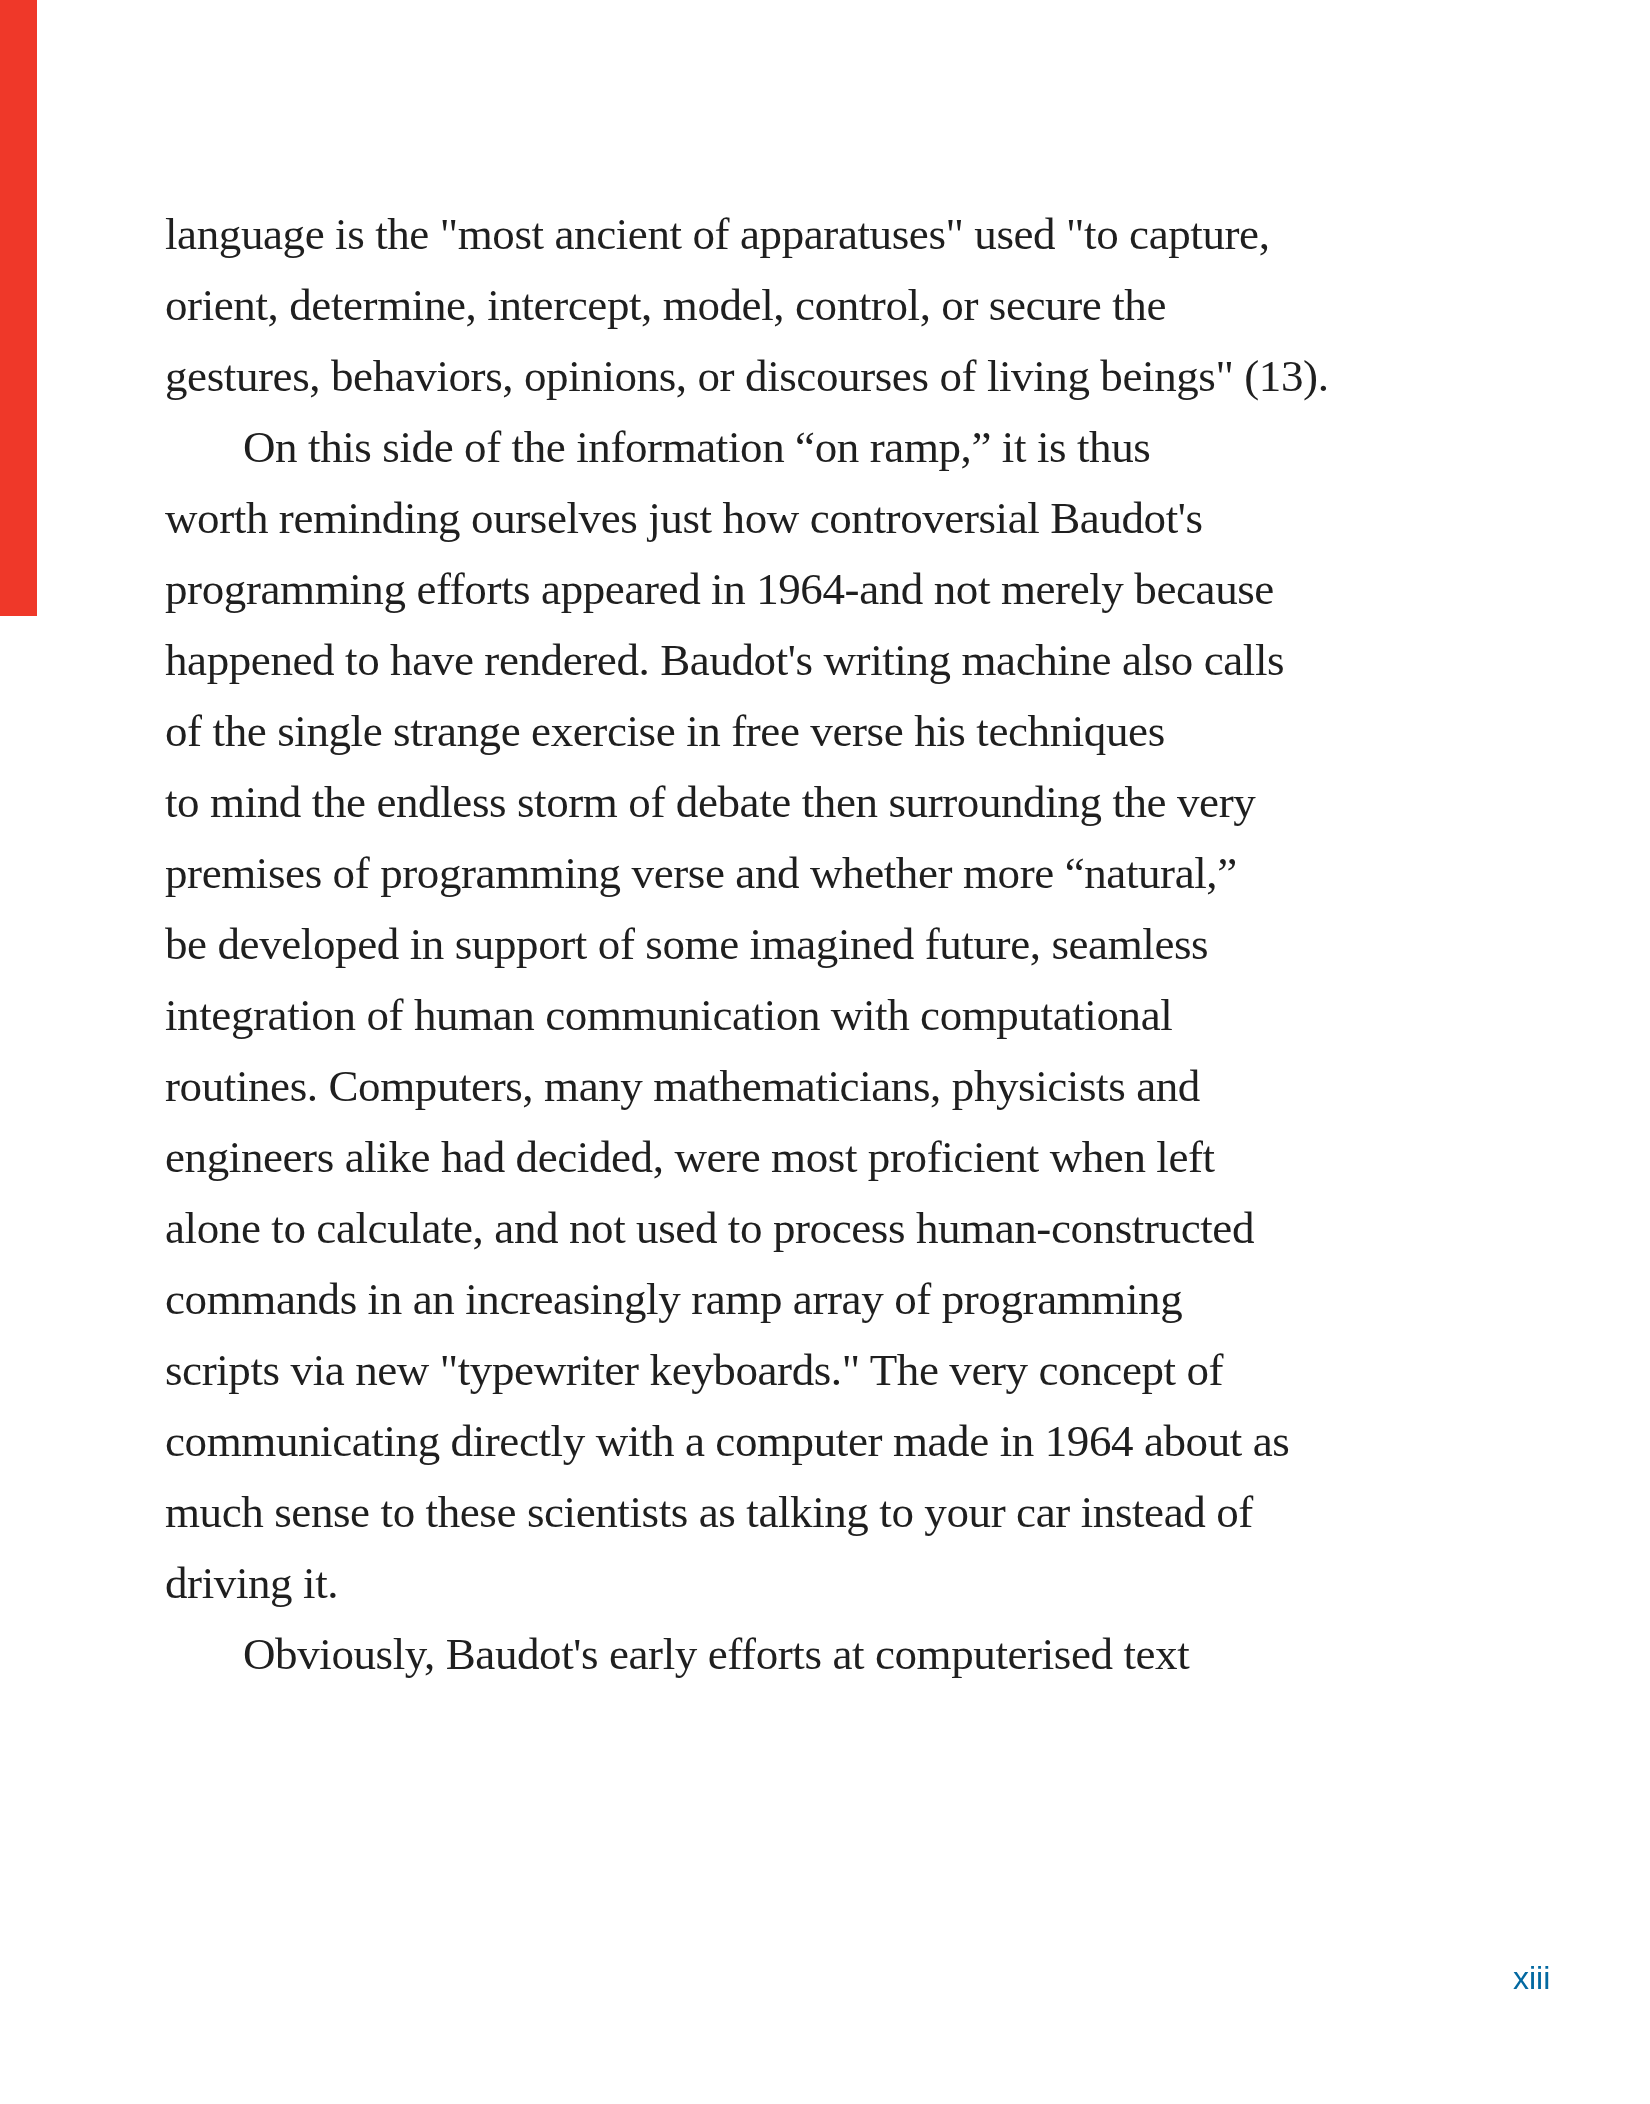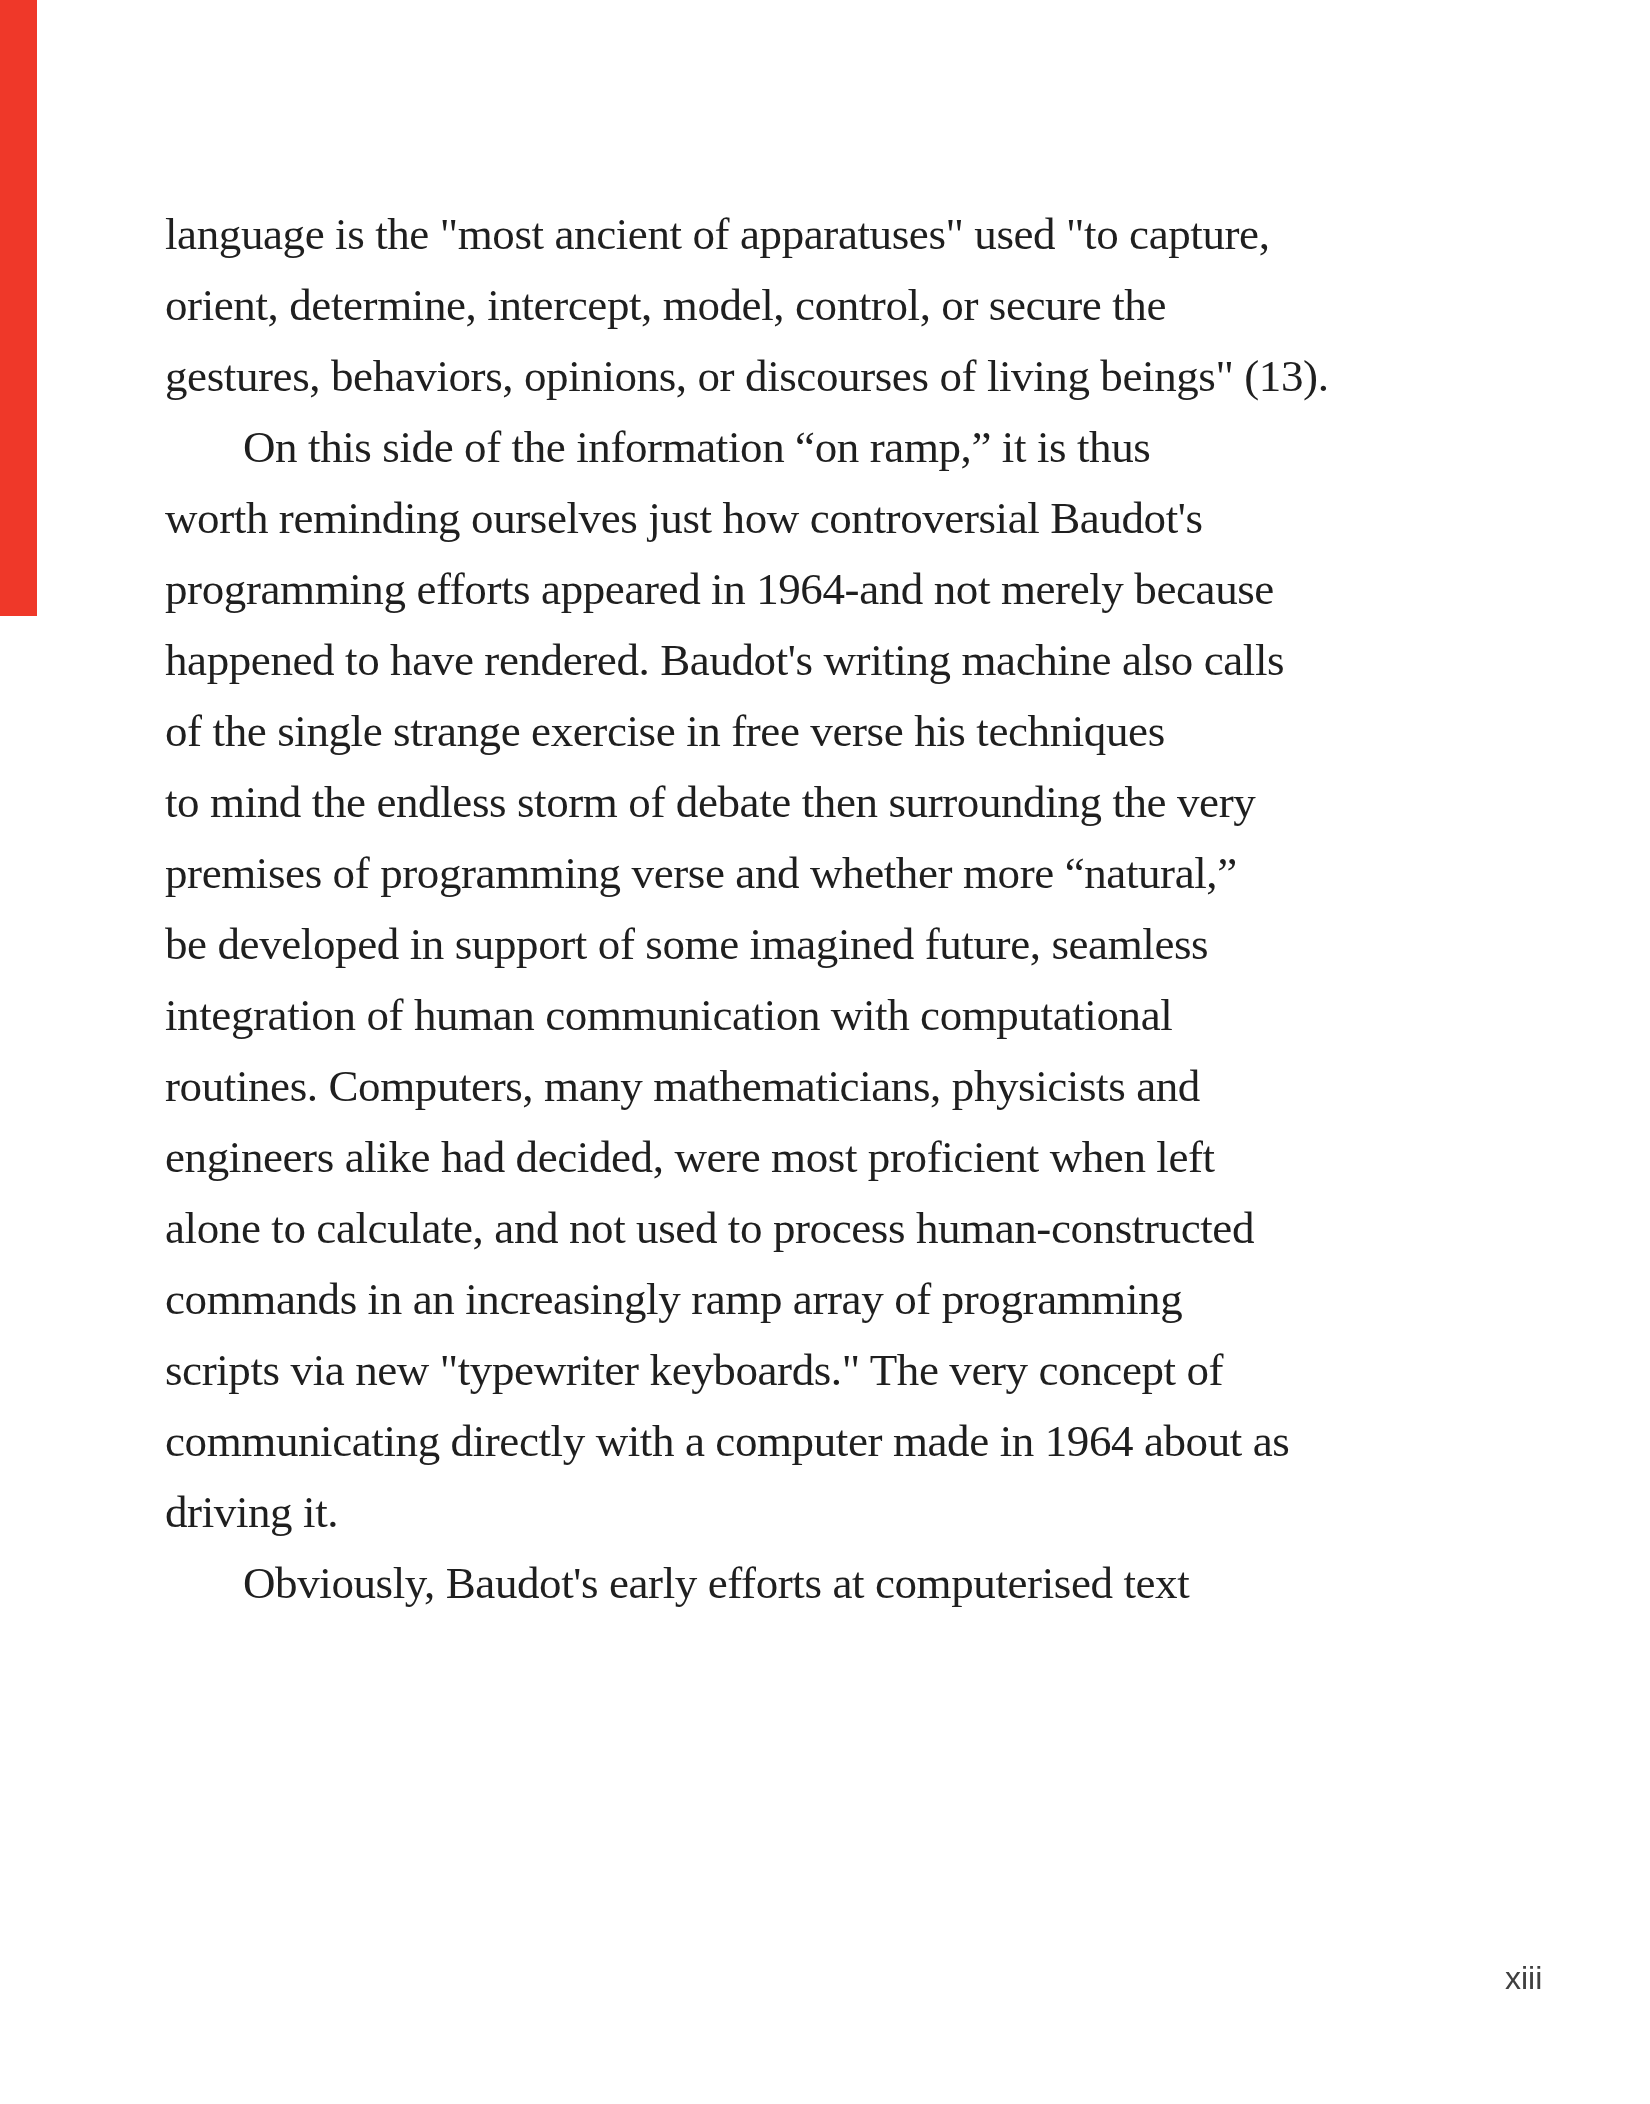--- a/index.html
+++ b/index.html
@@ -67,17 +67,18 @@
       <div class="line">to mind the endless storm of debate then surrounding the very</div>
       <div class="line">premises of programming verse and whether more “natural,”</div>
       <div class="line">be developed in support of some imagined future, seamless</div>
       <div class="line">integration of human communication with computational</div>
       <div class="line">routines. Computers, many mathematicians, physicists and</div>
       <div class="line">engineers alike had decided, were most proficient when left</div>
       <div class="line">alone to calculate, and not used to process human-constructed</div>
       <div class="line">commands in an increasingly ramp array of programming</div>
       <div class="line">scripts via new "typewriter keyboards." The very concept of</div>
       <div class="line">communicating directly with a computer made in 1964 about as</div>
+      <div class="line">much sense to these scientists as talking to your car instead of</div>
       <div class="line">driving it.</div>
       <div class="line indent">Obviously, Baudot's early efforts at computerised text</div>
     </div>
-  <div class="pagenum" style="color: #404040;">xiii</div>
+  <div class="pagenum" style="color: #0369a1; margin-left: 8px;">xiii</div>
 </div>
 
 </body></html>

